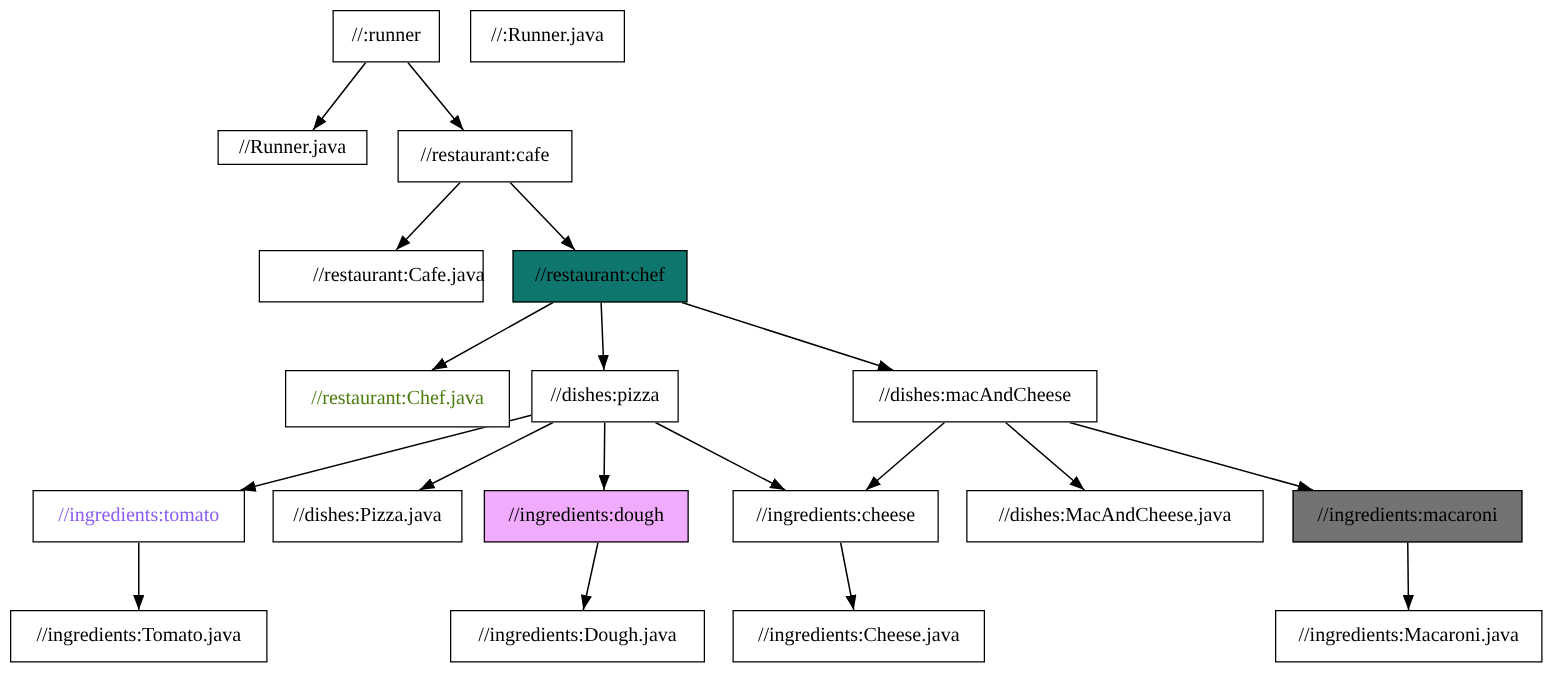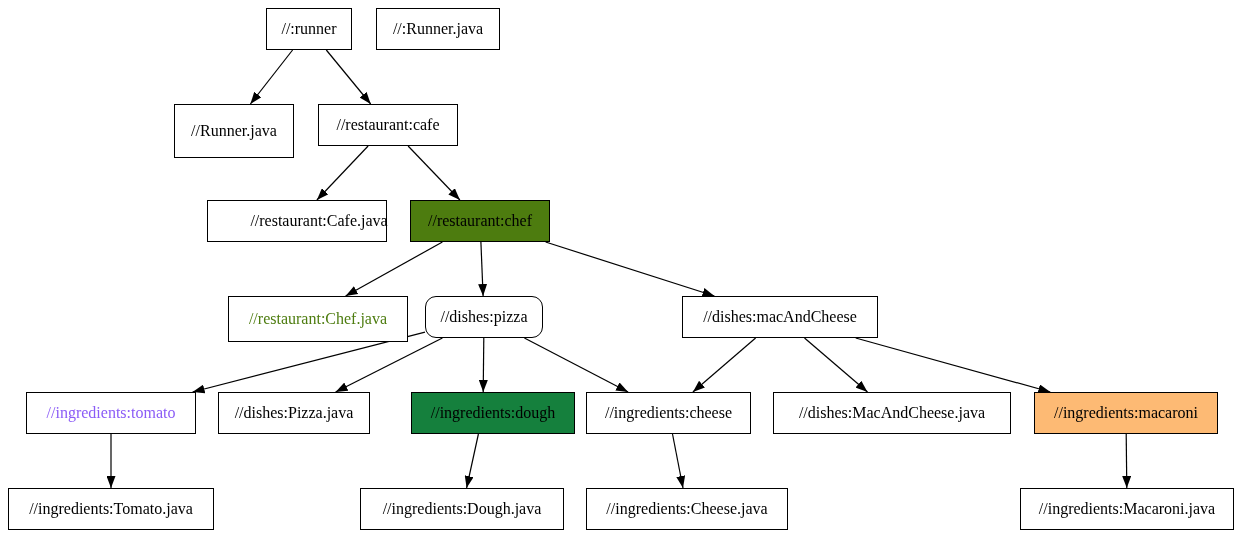--- a/index.html
+++ b/index.html
@@ -73,57 +73,57 @@
         <line x1="1126.2" y1="434.0" x2="1126.8" y2="488.0" stroke="#000000" stroke-width="1.2" marker-end="url(#arrowhead)"></line>
       </g>
   </svg>
   <div id="nodes">
       <div class="node" style="left: 266px; top: 8px; width: 86px; height: 42px; background: rgb(255, 255, 255); border-color: rgb(0, 0, 0); color: rgb(0, 0, 0);">
         <span>//:runner</span>
       </div>
       <div class="node" style="left: 376px; top: 8px; width: 124px; height: 42px; background: rgb(255, 255, 255); border-color: rgb(0, 0, 0); color: rgb(0, 0, 0);">
         <span>//:Runner.java</span>
       </div>
-      <div class="node" style="left: 174px; top: 104px; width: 120px; height: 54px; background: rgb(255, 255, 255); border-color: rgb(0, 0, 0); color: rgb(0, 0, 0);">
+      <div class="node" style="left: 174px; top: 104px; width: 120px; height: 28px; background: rgb(255, 255, 255); border-color: rgb(0, 0, 0); color: rgb(0, 0, 0);">
         <span>//Runner.java</span>
       </div>
       <div class="node" style="left: 318px; top: 104px; width: 140px; height: 42px; background: rgb(255, 255, 255); border-color: rgb(0, 0, 0); color: rgb(0, 0, 0);">
         <span>//restaurant:cafe</span>
       </div>
       <div class="node" style="left: 207px; top: 200px; width: 180px; height: 42px; background: rgb(255, 255, 255); border-color: rgb(0, 0, 0); color: rgb(0, 0, 0); padding-left: 44px;">
         <span>//restaurant:Cafe.java</span>
       </div>
-      <div class="node" style="left: 410px; top: 200px; width: 140px; height: 42px; background: #4d7c0f; border-color: rgb(0, 0, 0); color: rgb(0, 0, 0);">
+      <div class="node" style="left: 410px; top: 200px; width: 140px; height: 42px; background: #0f766e; border-color: rgb(0, 0, 0); color: rgb(0, 0, 0);">
         <span>//restaurant:chef</span>
       </div>
       <div class="node" style="left: 228px; top: 296px; width: 180px; height: 46px; background: rgb(255, 255, 255); border-color: rgb(0, 0, 0); color: #4d7c0f;">
         <span>//restaurant:Chef.java</span>
       </div>
-      <div class="node" style="left: 425px; top: 296px; width: 118px; height: 42px; background: rgb(255, 255, 255); border-color: rgb(0, 0, 0); color: rgb(0, 0, 0); border-radius: 11px;">
+      <div class="node" style="left: 425px; top: 296px; width: 118px; height: 42px; background: rgb(255, 255, 255); border-color: rgb(0, 0, 0); color: rgb(0, 0, 0);">
         <span>//dishes:pizza</span>
       </div>
       <div class="node" style="left: 682px; top: 296px; width: 196px; height: 42px; background: rgb(255, 255, 255); border-color: rgb(0, 0, 0); color: rgb(0, 0, 0);">
         <span>//dishes:macAndCheese</span>
       </div>
       <div class="node" style="left: 26px; top: 392px; width: 170px; height: 42px; background: rgb(255, 255, 255); border-color: rgb(0, 0, 0); color: #8b5cf6;">
         <span>//ingredients:tomato</span>
       </div>
       <div class="node" style="left: 218px; top: 392px; width: 152px; height: 42px; background: rgb(255, 255, 255); border-color: rgb(0, 0, 0); color: rgb(0, 0, 0);">
         <span>//dishes:Pizza.java</span>
       </div>
-      <div class="node" style="left: 411px; top: 392px; width: 164px; height: 42px; background: #15803d; border-color: rgb(0, 0, 0); color: rgb(0, 0, 0);">
+      <div class="node" style="left: 387px; top: 392px; width: 164px; height: 42px; background: #f0abfc; border-color: rgb(0, 0, 0); color: rgb(0, 0, 0);">
         <span>//ingredients:dough</span>
       </div>
       <div class="node" style="left: 586px; top: 392px; width: 165px; height: 42px; background: rgb(255, 255, 255); border-color: rgb(0, 0, 0); color: rgb(0, 0, 0);">
         <span>//ingredients:cheese</span>
       </div>
       <div class="node" style="left: 773px; top: 392px; width: 238px; height: 42px; background: rgb(255, 255, 255); border-color: rgb(0, 0, 0); color: rgb(0, 0, 0);">
         <span>//dishes:MacAndCheese.java</span>
       </div>
-      <div class="node" style="left: 1034px; top: 392px; width: 184px; height: 42px; background: #fdba74; border-color: rgb(0, 0, 0); color: rgb(0, 0, 0);">
+      <div class="node" style="left: 1034px; top: 392px; width: 184px; height: 42px; background: #737373; border-color: rgb(0, 0, 0); color: rgb(0, 0, 0);">
         <span>//ingredients:macaroni</span>
       </div>
       <div class="node" style="left: 8px; top: 488px; width: 206px; height: 42px; background: rgb(255, 255, 255); border-color: rgb(0, 0, 0); color: rgb(0, 0, 0);">
         <span>//ingredients:Tomato.java</span>
       </div>
       <div class="node" style="left: 360px; top: 488px; width: 204px; height: 42px; background: rgb(255, 255, 255); border-color: rgb(0, 0, 0); color: rgb(0, 0, 0);">
         <span>//ingredients:Dough.java</span>
       </div>
       <div class="node" style="left: 586px; top: 488px; width: 202px; height: 42px; background: rgb(255, 255, 255); border-color: rgb(0, 0, 0); color: rgb(0, 0, 0);">
         <span>//ingredients:Cheese.java</span>

